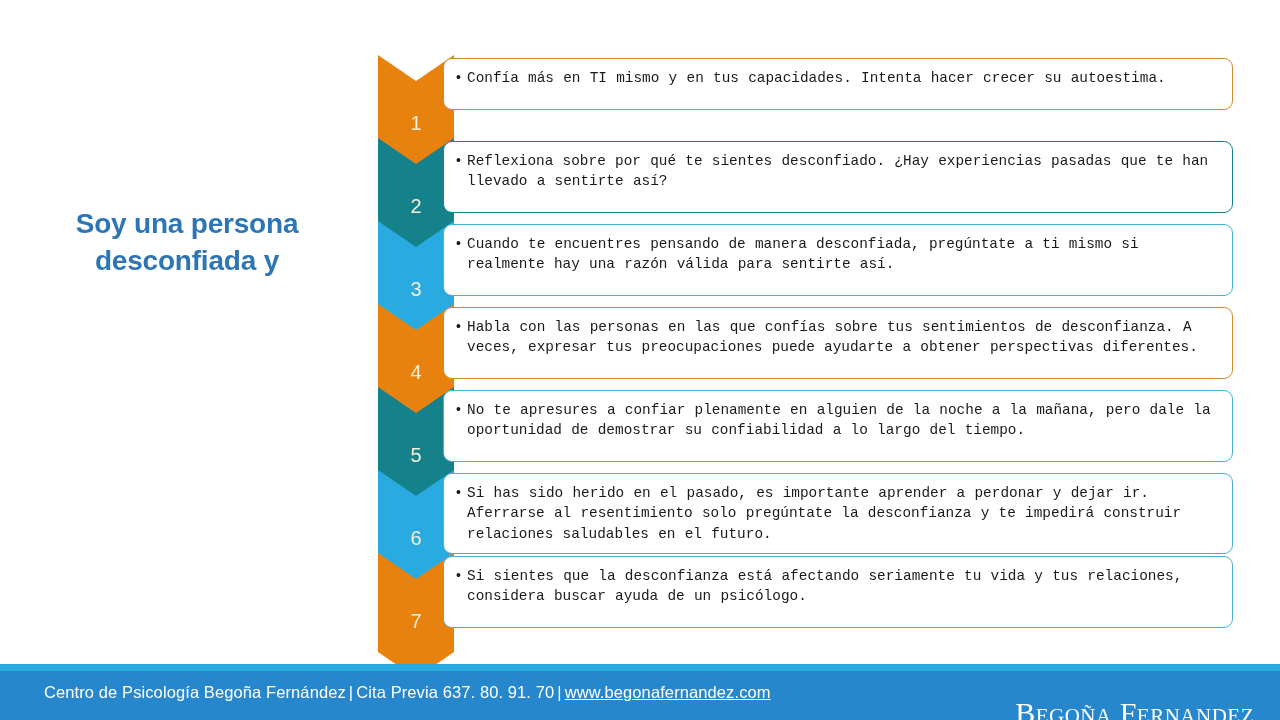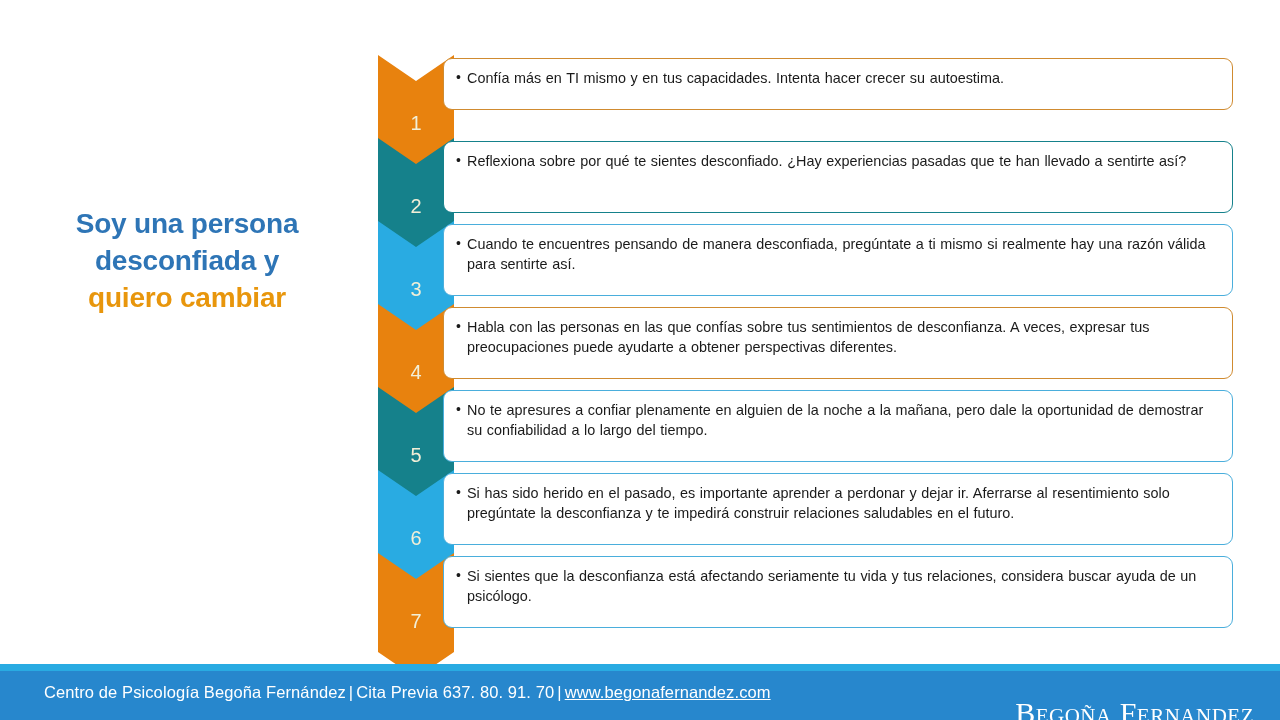--- a/index.html
+++ b/index.html
@@ -91,20 +91,21 @@
   .bullet-dot {
     flex: 0 0 auto;
     width: 11px;
     font-size: 14px;
     line-height: 1.42;
     color: #1a1a1a;
   }
   .bullet-text {
     flex: 1 1 auto;
     word-spacing: 0.6px;
+    font-family: Liberation Mono, monospace;
   }
 
   
   #footer {
     position: absolute;
     left: 0;
     bottom: 0;
     width: 1280px;
     height: 56px;
   }
@@ -146,21 +147,20 @@
     letter-spacing: 0.5px;
     white-space: nowrap;
   }
 </style>
 </head>
 <body>
 
 <div id="title-block">
   <span class="tline t-blue">Soy una persona</span>
   <span class="tline t-blue">desconfiada y</span>
-  <span class="tline t-orange">quiero cambiar</span>
 </div>
 
 <div id="flow">
     <div class="flow-row" style="top: 0px;">
       <div class="chev-wrap">
         <svg class="chev" width="76" height="125" viewBox="0 0 76 125">
           <path d="M0,0 L38,26 L76,0 L76,99 L38,125 L0,99 Z" fill="#E8820E"></path>
         </svg>
         <span class="chev-num" style="top: 57.5px;">1</span>
       </div>

